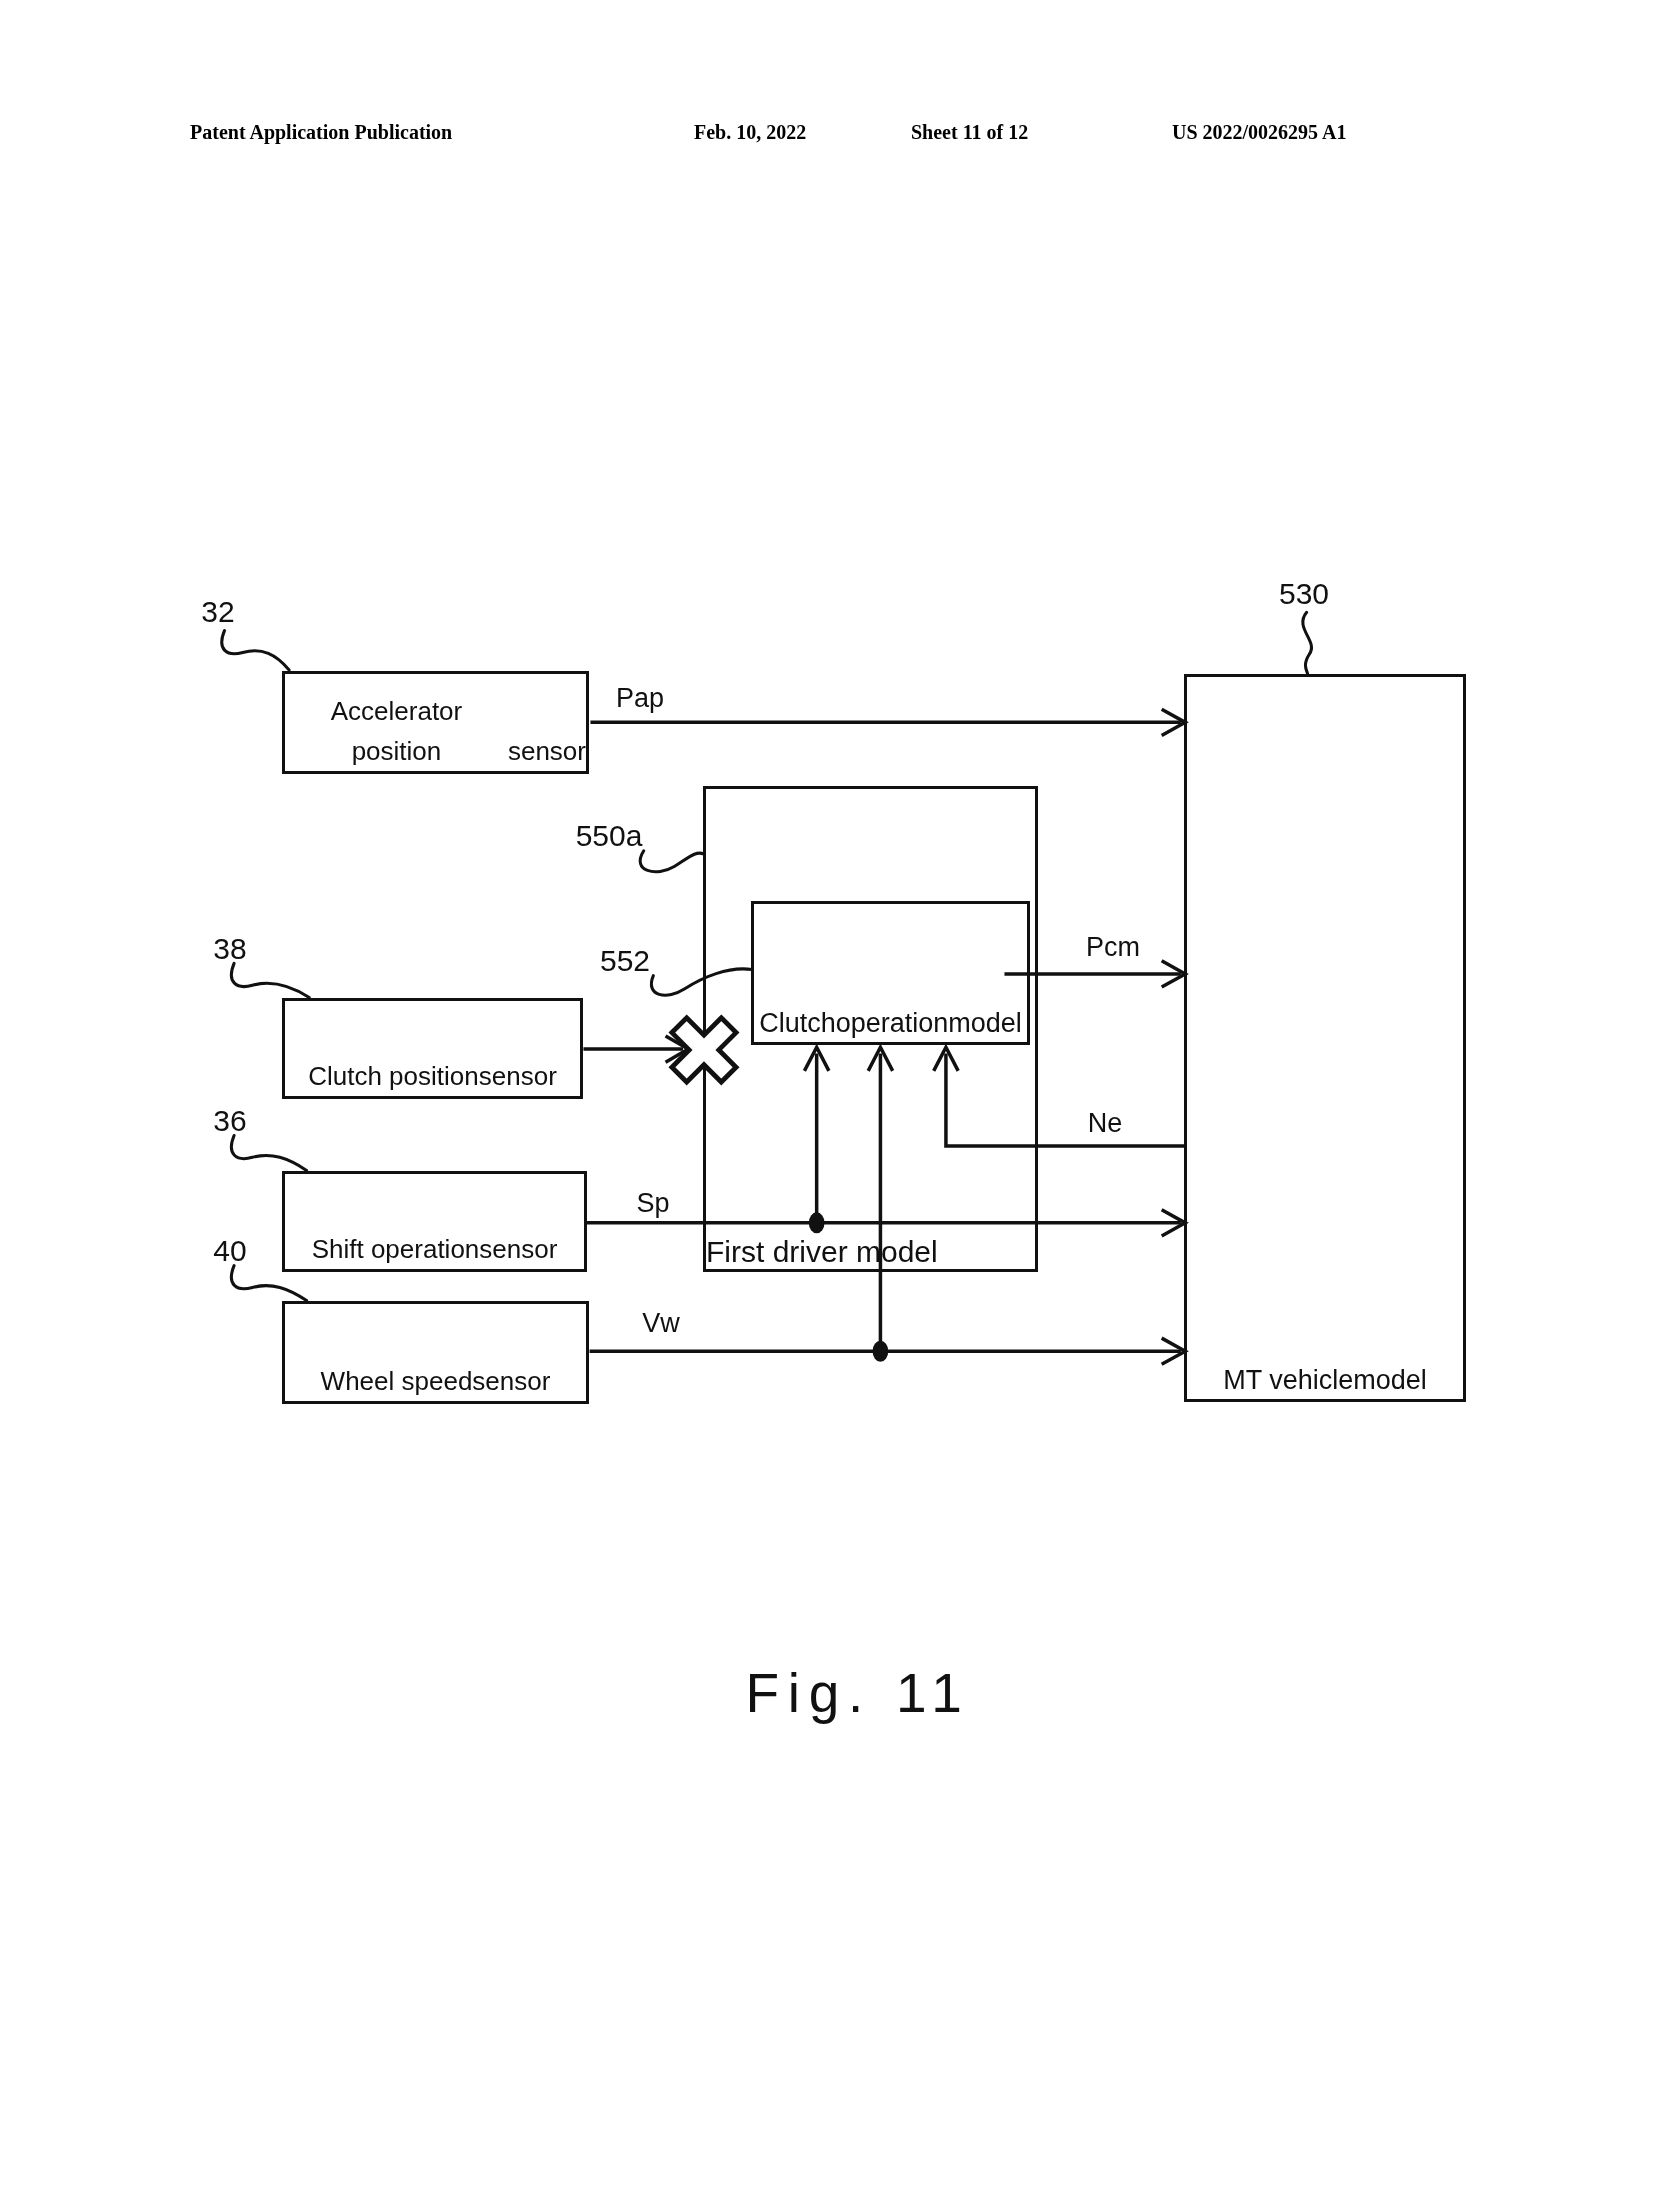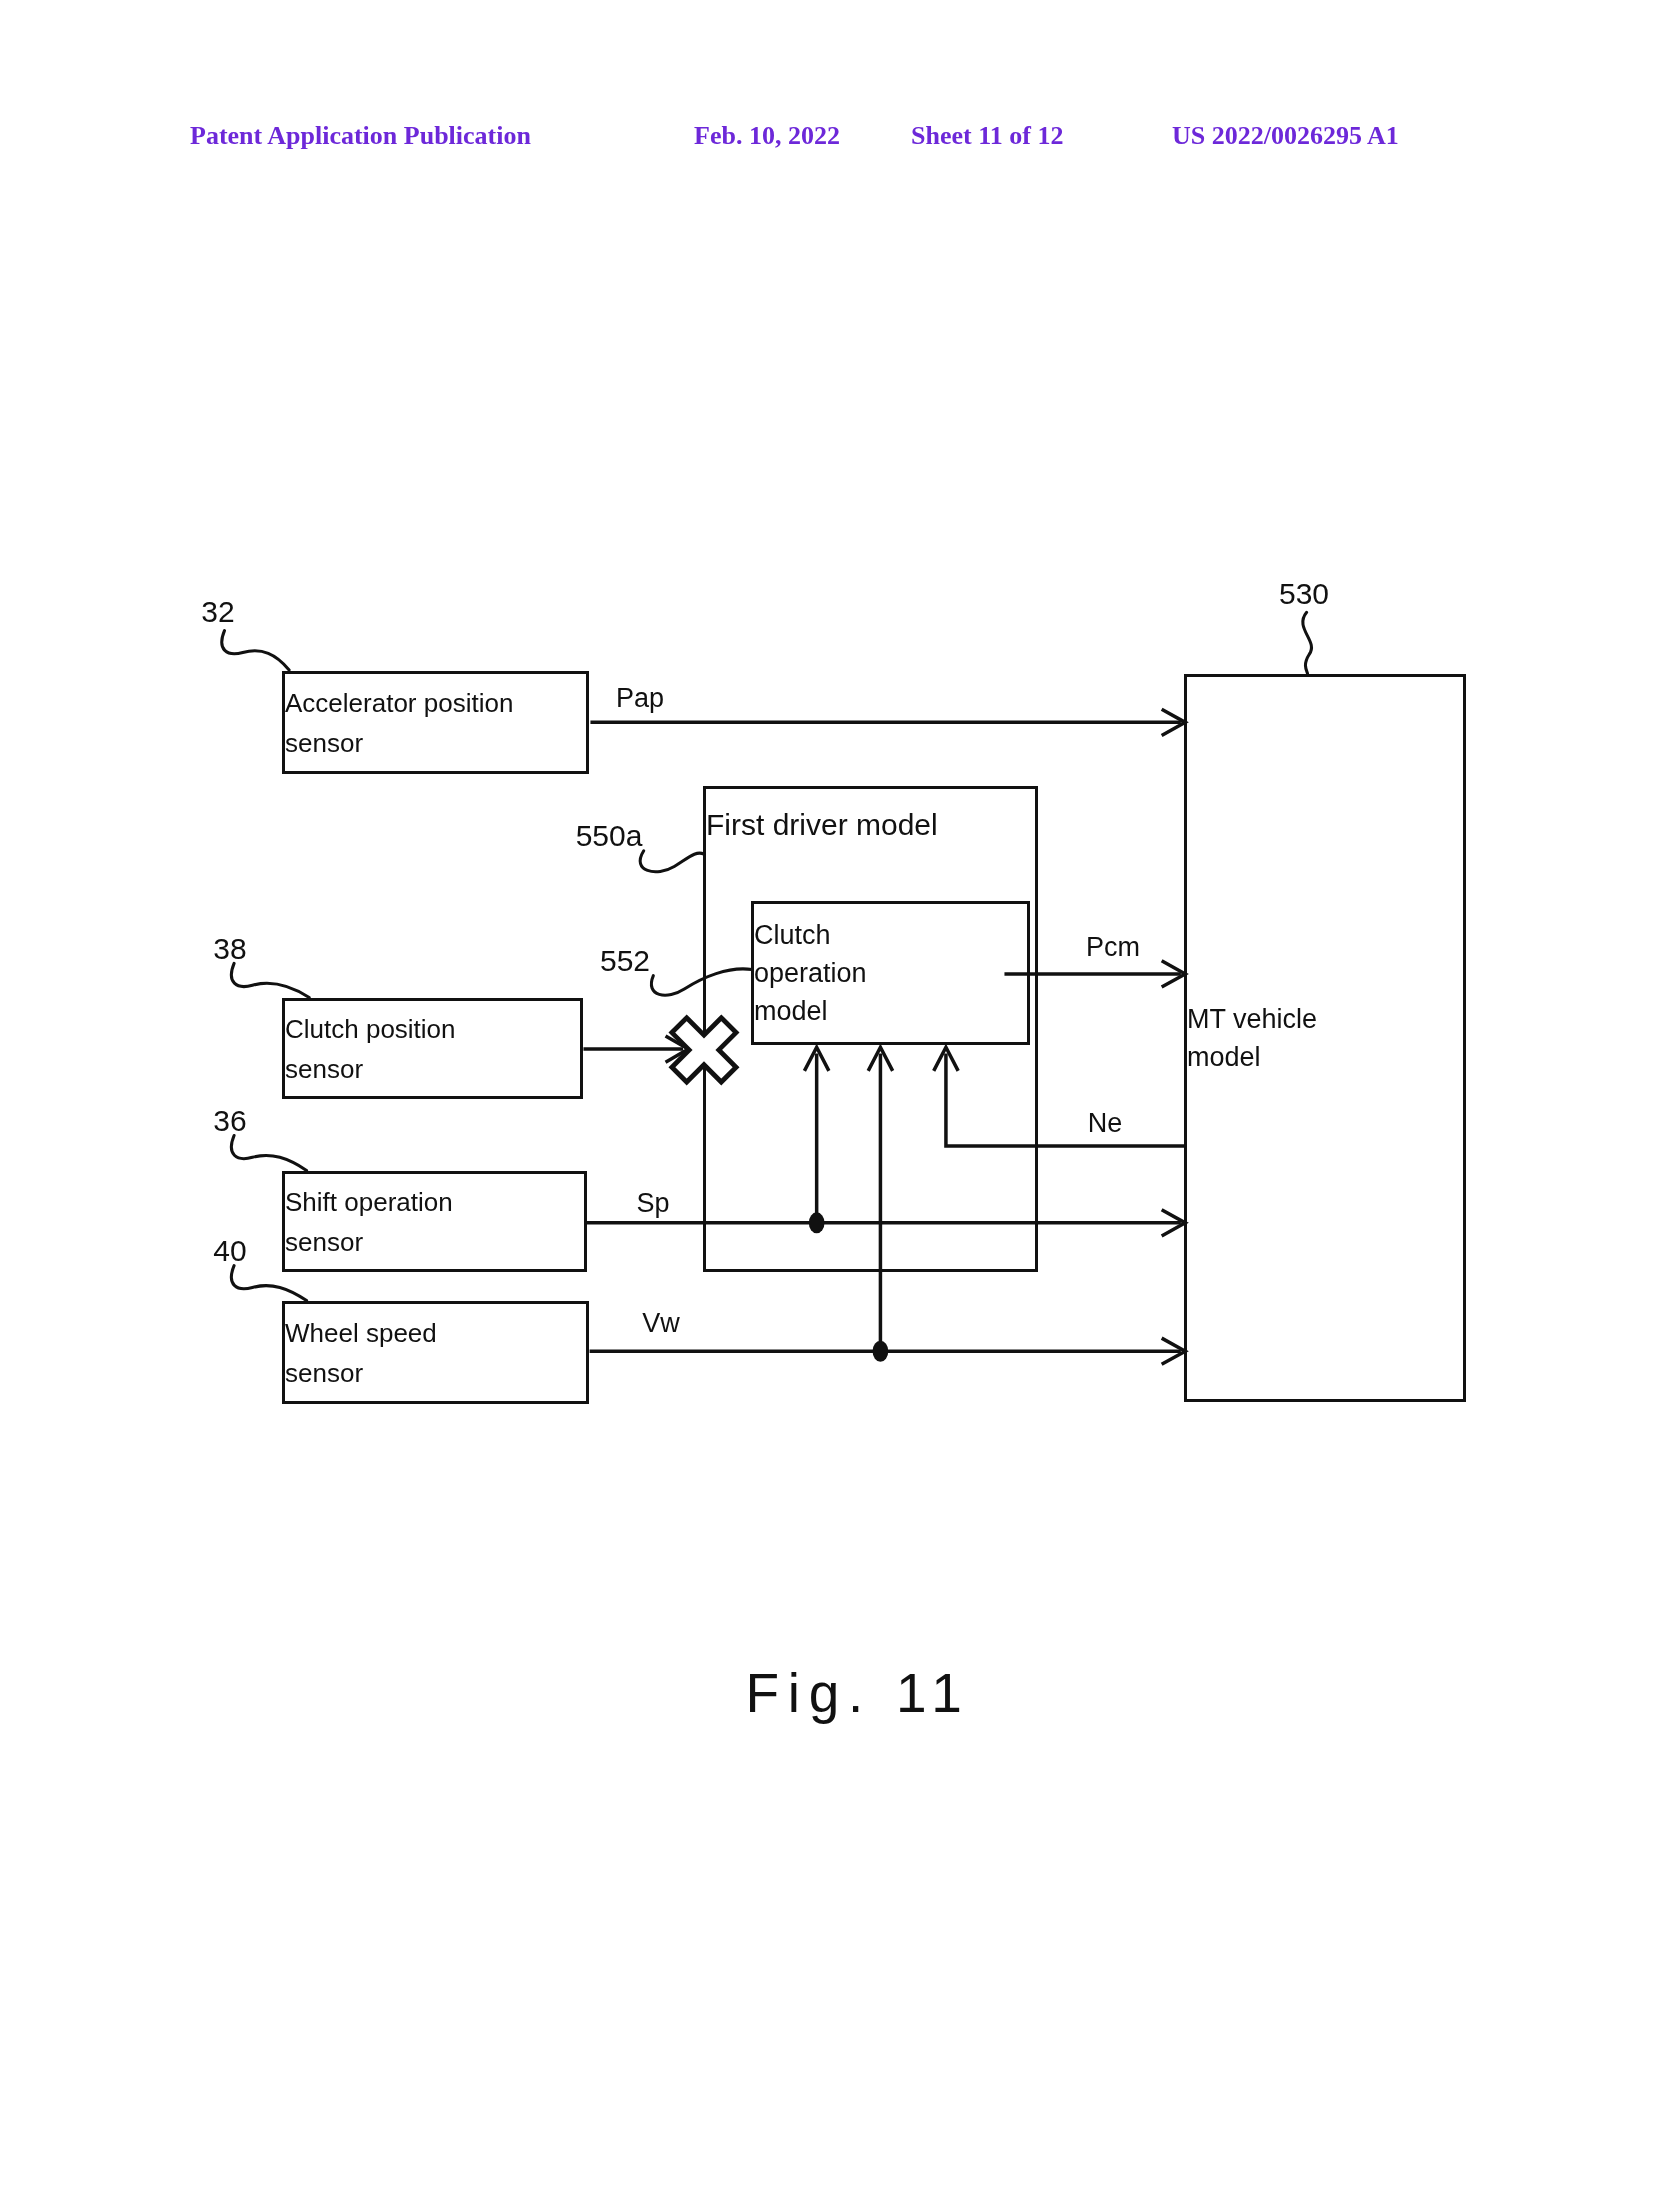--- a/index.html
+++ b/index.html
@@ -11,33 +11,32 @@
     font-family:"Liberation Sans","DejaVu Sans",sans-serif;
     color:#111111;
     overflow:hidden;
   }
   
   .hdr{
     position:absolute;
     top:121px;
     font-family:"Liberation Serif","DejaVu Serif",serif;
     font-weight:bold;
-    font-size:26px;
+    font-size:20px;
     white-space:nowrap;
-    color:#6d28d9;
+    color:#000000;
   }
   
   .box{
     position:absolute;
     box-sizing:border-box;
     border:3.5px solid #111111;
     background:#ffffff;
     display:flex;
-    flex-direction:column;
-    align-items:flex-start;
+    align-items:flex-end;
     justify-content:center;
     text-align:center;
     z-index:1;
   }
   .box .bl{display:block;font-size:26px;line-height:40px;}
   .model-box .bl{font-size:27px;line-height:38px;}
   .outer-box{justify-content:flex-start;}
   .outer-title{display:block;font-size:30px;margin-top:19px;}
   
   .wires{position:absolute;left:0;top:0;z-index:2;pointer-events:none;}

